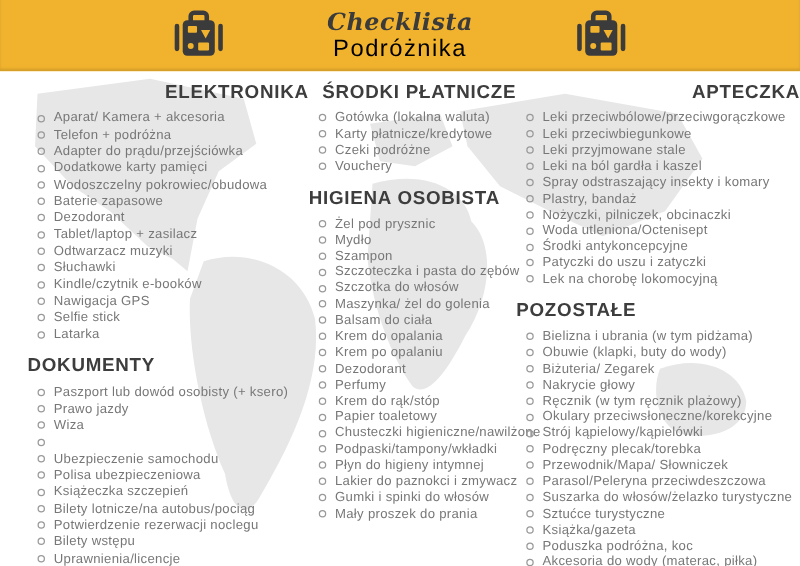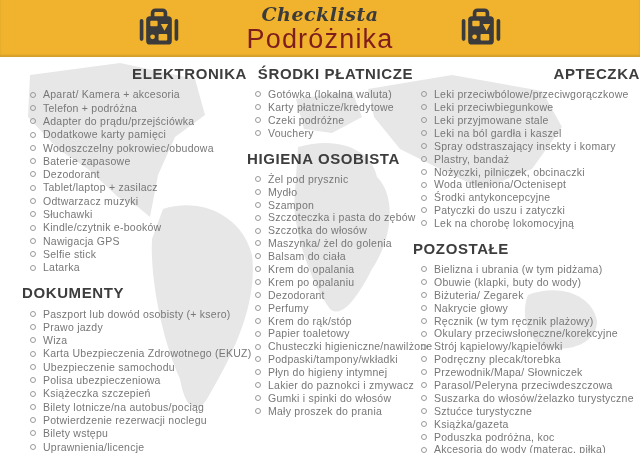--- a/index.html
+++ b/index.html
@@ -22,21 +22,21 @@
     position:relative;height:57px;background:var(--header-bg);
     display:flex;align-items:center;justify-content:center;gap:54px;
     box-shadow:inset 0 -2px 2px rgba(0,0,0,.12);
   }
   .titles{width:170px;text-align:center;line-height:1;}
   .title-script{
     font-family:"DejaVu Serif",serif;font-style:italic;font-weight:bold;
     font-size:19px;color:var(--ink-dark);letter-spacing:.5px;
   }
   .title-main{
-    font-family:"Liberation Sans",sans-serif;font-size:27px;color:#7f1d1d;
+    font-family:"Liberation Sans",sans-serif;font-size:19px;color:#000000;
     letter-spacing:1.2px;margin-top:2px;
   }
   .suitcase{width:44px;height:44px;display:block;}
 
   
   .content{position:relative;height:396px;padding:9px 0 0 22px;}
   .worldmap{position:absolute;left:0;top:0;width:640px;height:396px;z-index:0;}
   .cols{position:relative;z-index:1;display:flex;}
   .col{flex:none;}
   .col-0{width:225px;}
@@ -170,21 +170,20 @@
           <div class="item">
             <span class="bullet"></span>
             <span class="item-label">Prawo jazdy</span>
           </div>
           <div class="item">
             <span class="bullet"></span>
             <span class="item-label">Wiza</span>
           </div>
           <div class="item">
             <span class="bullet"></span>
-            <span class="item-label">Karta Ubezpieczenia Zdrowotnego (EKUZ)</span>
           </div>
           <div class="item">
             <span class="bullet"></span>
             <span class="item-label">Ubezpieczenie samochodu</span>
           </div>
           <div class="item">
             <span class="bullet"></span>
             <span class="item-label">Polisa ubezpieczeniowa</span>
           </div>
           <div class="item">

